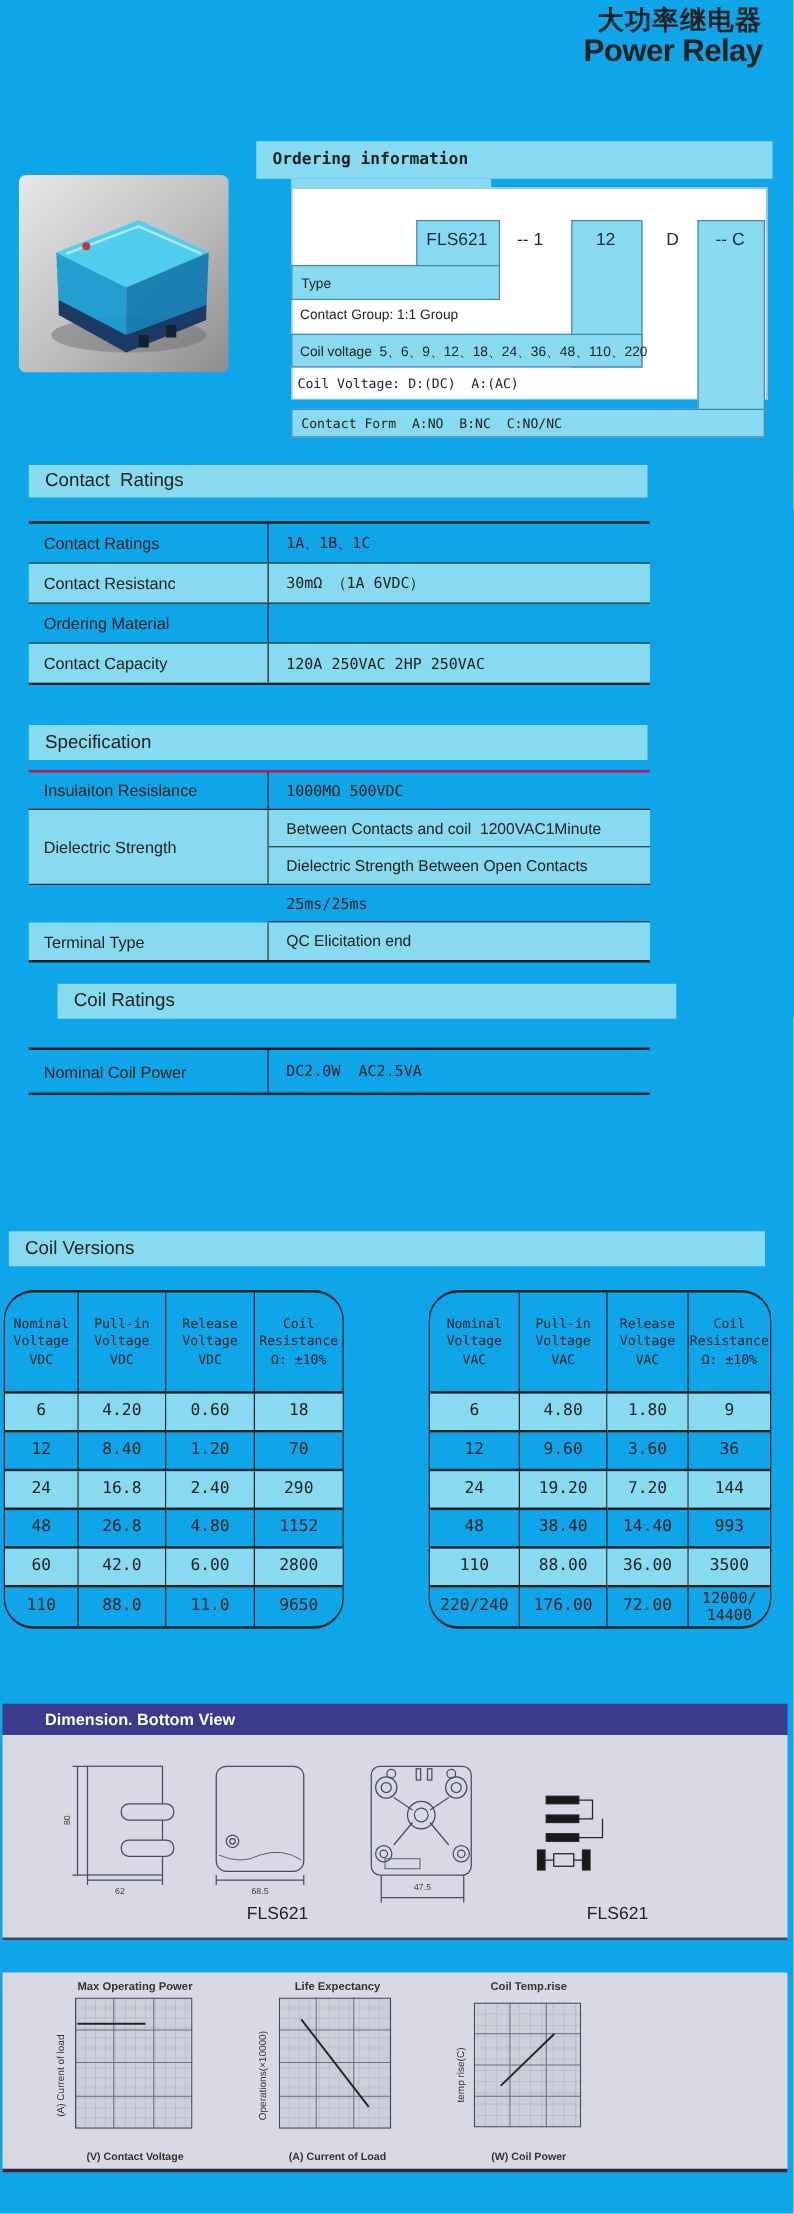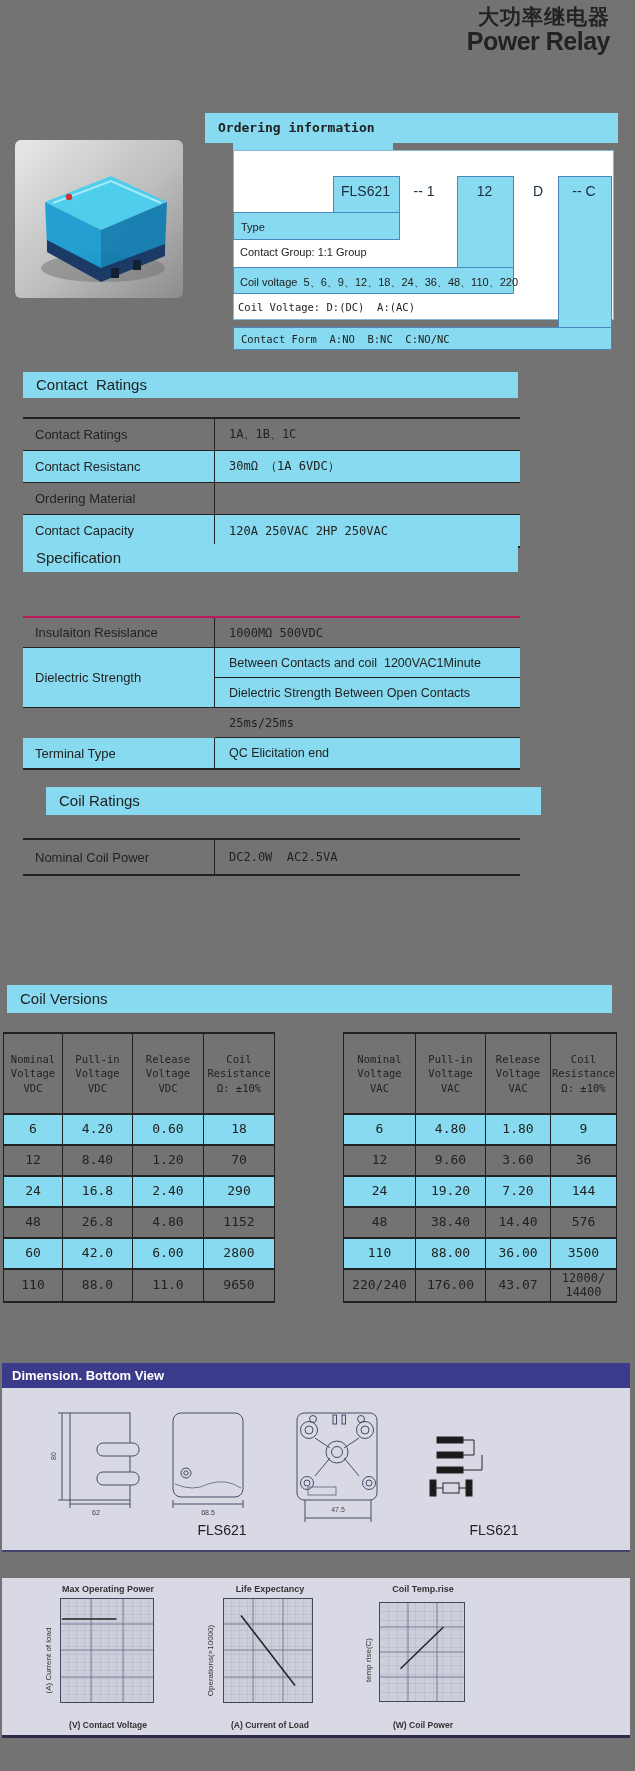--- a/index.html
+++ b/index.html
@@ -1,16 +1,16 @@
 <!DOCTYPE html>
 <html><head>
 <meta charset="utf-8">
 <style>
   html,body{margin:0;padding:0;background:#fff;}
-  .page{position:relative;width:635px;height:1771px;background:#737373;overflow:hidden;
+  .page{position:relative;width:635px;height:1771px;background:#0ea5e9;overflow:hidden;
         font-family:"Liberation Sans",sans-serif;color:#222;}
   .abs{position:absolute;}
   .pre{white-space:pre;}
   .mono{font-family:"DejaVu Sans Mono",monospace;}
   .sans{font-family:"Liberation Sans",sans-serif;}
 
   
   .title-block{right:25px;top:6px;text-align:right;line-height:1.05;}
   .title-cn{font-size:21px;font-weight:bold;letter-spacing:1px;}
   .title-en{font-size:25px;font-weight:900;letter-spacing:-0.5px;}
@@ -41,38 +41,38 @@
   
   .stable{left:23px;top:616px;width:497px;border-top:2px solid #be185d;border-bottom:2px solid #222;
           display:grid;grid-template-columns:192px 1fr;grid-template-rows:30px 30px 30px 30px 30px;}
   .scell{display:flex;align-items:center;box-sizing:border-box;}
   .slabel{border-right:1px solid #222;padding-left:12px;font-size:13px;}
   .svalue{padding-left:14px;font-size:12px;border-bottom:1px solid #222;}
   .sbnone{border-bottom:none;}
   .sb{border-bottom:1px solid #222;}
 
   
-  .cvt{border-top:2px solid #222;border-bottom:2px solid #222;border-left:1px solid #222;border-right:1px solid #222;display:grid;}
+  .cvt{border-top:2px solid #222;border-bottom:2px solid #222;border-left:1px solid #222;border-right:1px solid #222;display:grid;border-radius:24px;}
   .dc-table{left:3px;top:1032px;width:270px;grid-template-columns:59px 70px 71px 70px;
             grid-template-rows:81px repeat(6,31px);}
   .ac-table{left:343px;top:1032px;width:272px;grid-template-columns:72px 70px 65px 65px;
             grid-template-rows:81px repeat(6,31px);}
   .hcell{font-family:"DejaVu Sans Mono",monospace;font-size:10.5px;line-height:1.35;
          white-space:pre-line;display:flex;align-items:center;justify-content:center;text-align:center;
          border-right:1px solid #222;border-bottom:2px solid #222;box-sizing:border-box;}
   .dcell{font-family:"DejaVu Sans Mono",monospace;font-size:13px;white-space:pre-line;line-height:1.1;
          display:flex;align-items:center;justify-content:center;text-align:center;
          border-right:1px solid #222;border-bottom:2px solid #222;box-sizing:border-box;}
   .lastcol{border-right:none;}
   .lastrow{border-bottom:none;}
 
   
   .navybar{background:#3b3b8c;color:#fff;font-weight:bold;}
   .dim-header{left:2px;top:1363px;width:628px;height:25px;line-height:25px;font-size:13px;}
-  .navybar span{padding-left:10px;}
+  .navybar span{padding-left:10px;margin-left:24px;}
   .dim-body{left:2px;top:1388px;width:628px;height:162px;background:#d8d9e4;border-bottom:2px solid #44446a;}
   .ref-header{left:2px;top:1556px;width:628px;height:22px;line-height:22px;font-size:12px;}
   .ref-body{left:2px;top:1578px;width:628px;height:157px;background:#d8d9e4;border-bottom:3px solid #2a2a46;}
 
   .chart-group{position:absolute;height:152px;}
   .ctitle{position:absolute;top:2px;left:0;right:0;text-align:center;font-size:9px;font-weight:bold;color:#333;}
   .xlab{position:absolute;top:138px;left:0;right:0;text-align:center;font-size:8.5px;font-weight:bold;color:#333;}
   .ylab{position:absolute;font-size:8px;color:#333;transform:rotate(-90deg);transform-origin:0 0;
         width:105px;text-align:center;left:14px;top:131px;}
 </style>
@@ -150,21 +150,21 @@
     </div>
     <div class="trow">
       <div class="tlabel">Ordering Material</div>
     </div>
     <div class="trow cyan">
       <div class="tlabel">Contact Capacity</div>
       <div class="tvalue mono">120A 250VAC 2HP 250VAC</div>
     </div>
   </div>
 
-  <div class="abs bar" style="left:23px;top:544px;width:495px;height:28px;line-height:28px;">
+  <div class="abs bar" style="left:23px;top:580px;width:495px;height:28px;line-height:28px;">
     <span>Specification</span>
   </div>
   <div class="abs stable">
     <div class="scell slabel sb" style="grid-row:1;grid-column:1;">Insulaiton Resislance</div>
     <div class="scell svalue mono" style="grid-row:1;grid-column:2;">1000MΩ  500VDC</div>
     <div class="scell slabel cyan sb" style="grid-row:2/4;grid-column:1;">Dielectric Strength</div>
     <div class="scell svalue cyan pre" style="grid-row:2;grid-column:2;font-size:12.5px;">Between Contacts and coil  1200VAC1Minute</div>
     <div class="scell svalue cyan" style="grid-row:3;grid-column:2;font-size:12.5px;">Dielectric Strength Between Open Contacts</div>
     <div class="scell svalue mono" style="grid-row:4;grid-column:2;">25ms/25ms</div>
     <div class="scell slabel cyan" style="grid-row:5;grid-column:1;border-bottom:none;">Terminal Type</div>
@@ -255,30 +255,30 @@
     <div class="dcell lastcol">36</div>
 
     <div class="dcell cyan">24</div>
     <div class="dcell cyan">19.20</div>
     <div class="dcell cyan">7.20</div>
     <div class="dcell cyan lastcol">144</div>
 
     <div class="dcell">48</div>
     <div class="dcell">38.40</div>
     <div class="dcell">14.40</div>
-    <div class="dcell lastcol">576</div>
+    <div class="dcell lastcol">993</div>
 
     <div class="dcell cyan">110</div>
     <div class="dcell cyan">88.00</div>
     <div class="dcell cyan">36.00</div>
     <div class="dcell cyan lastcol">3500</div>
 
     <div class="dcell lastrow">220/240</div>
     <div class="dcell lastrow">176.00</div>
-    <div class="dcell lastrow">43.07</div>
+    <div class="dcell lastrow">72.00</div>
     <div class="dcell lastcol lastrow" style="font-size:12px;">12000/
 14400</div>
   </div>
 
   <div class="abs navybar dim-header">
     <span>Dimension. Bottom View</span>
   </div>
   <div class="abs dim-body">
     <svg width="628" height="162" viewBox="0 0 628 162">
 

